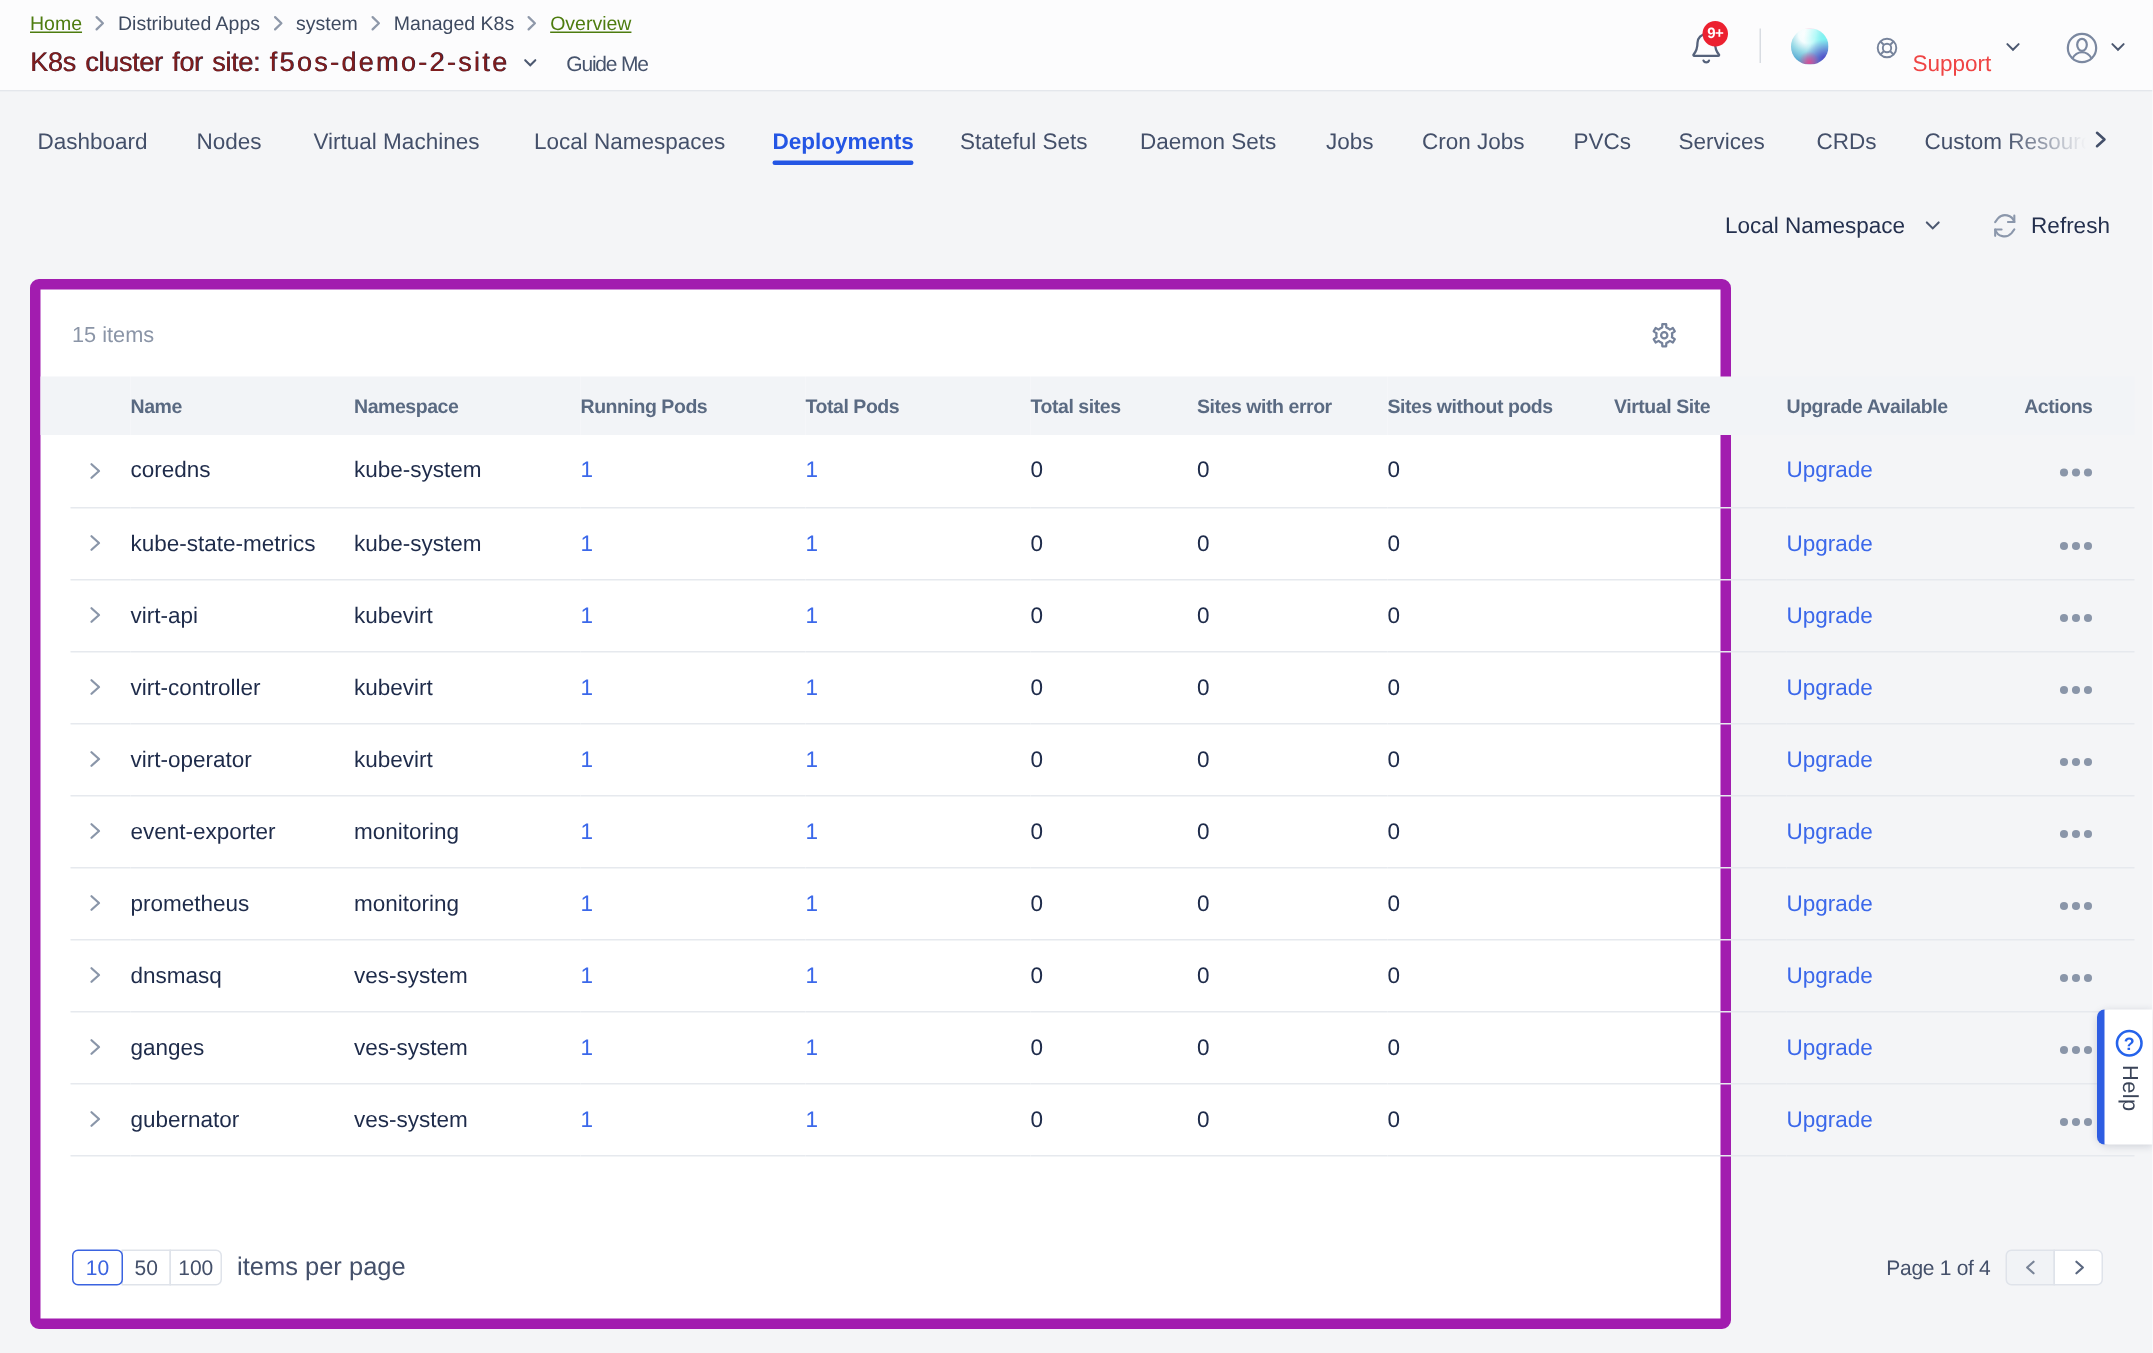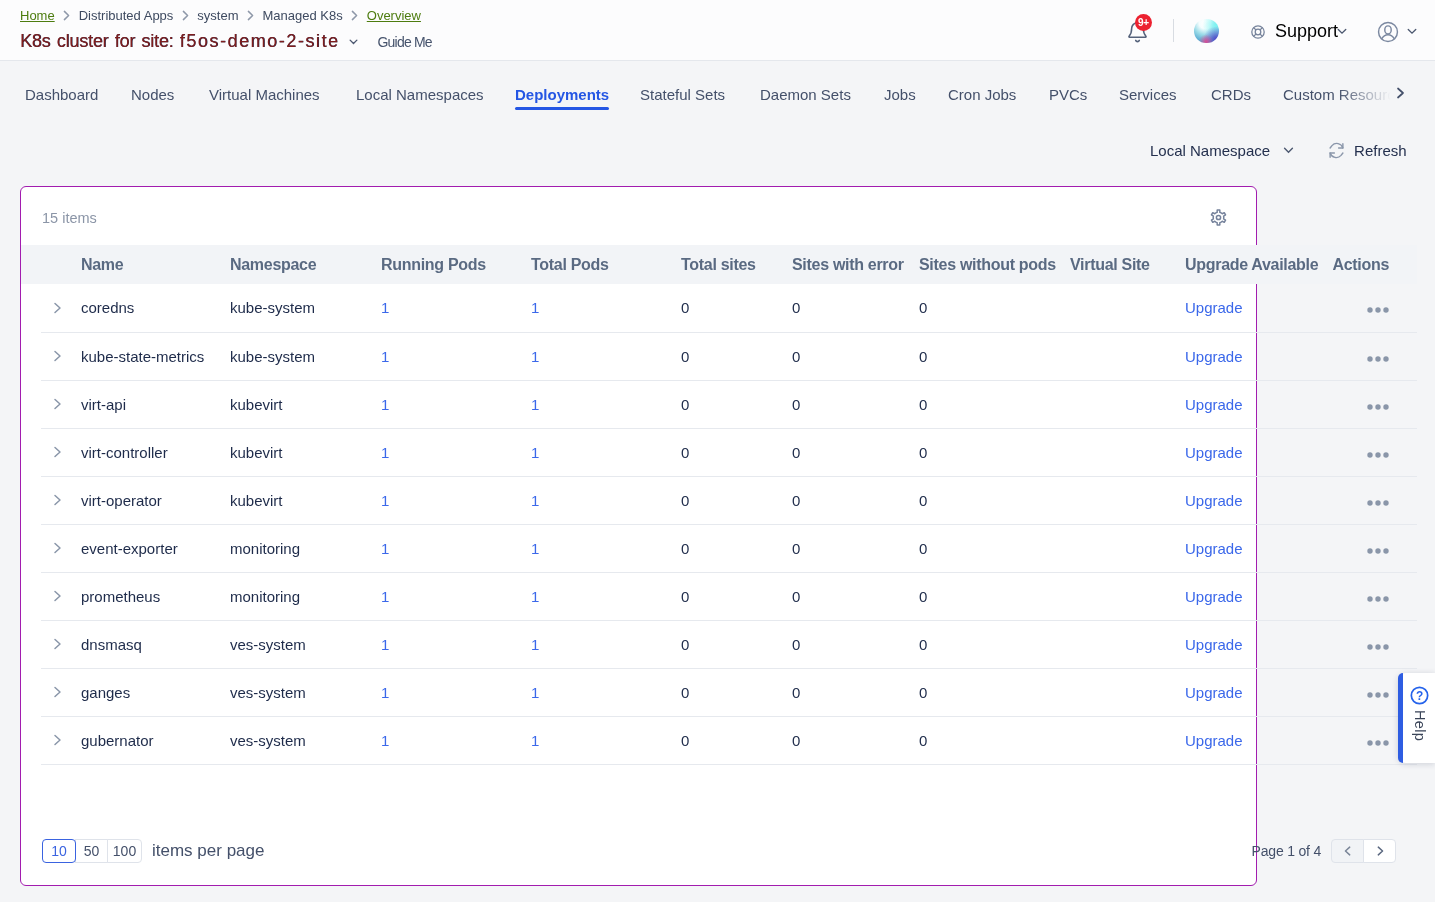--- a/index.html
+++ b/index.html
@@ -10,27 +10,27 @@
 .crumbs a { color:#4d7c0f; text-decoration:underline; }
 .titlerow { position:absolute; left:20px; top:31px; display:flex; align-items:center; }
 .title { font-size:18px; font-weight:400; color:#7f1d1d; letter-spacing:-0.2px; word-spacing:1.5px; text-shadow:0.4px 0 0 #1d2b4f; }
 .guide { font-size:14px; letter-spacing:-0.8px; color:#46536c; margin-left:20px; word-spacing:0; }
 .tab { position:absolute; top:86.5px; font-size:15px; line-height:15px; color:#44506a; white-space:nowrap; }
 .tab.active { color:#2456e4; font-weight:700; }
 .tab.active:after { content:""; position:absolute; left:0; right:0; top:20px; height:3px; background:#2456e4; border-radius:2px; }
 .tabfade { position:absolute; left:1337px; top:62px; width:98px; height:48px; background:linear-gradient(to right, rgba(244,245,247,0), #f4f5f7 55%); }
 .tabchev { position:absolute; left:1393px; top:86px; z-index:2; }
 .toolbar { position:absolute; left:1150px; top:135px; height:30px; display:flex; align-items:center; font-size:15px; color:#24304e; }
-.card { position:absolute; left:20px; top:186px; width:1237px; height:700px; background:#fff; border:1px solid #a21caf; border-radius:6px; }
+.card { position:absolute; left:20px; top:186px; width:1134px; height:700px; background:#fff; border:7px solid #a21caf; border-radius:6px; }
 .carditems { position:absolute; left:21px; top:23px; font-size:14.5px; color:#8b95a7; }
 .searchbox { position:absolute; right:74px; top:14px; width:178px; height:30px; border:1px solid #c9d0db; border-radius:6px; background:#fff; display:flex; align-items:center; padding-left:10px; }
 .searchbox span { color:#9aa5b7; font-size:14.5px; margin-left:7px; }
 .gear { position:absolute; right:29px; top:22px; }
 table.grid { position:absolute; left:0; top:58px; width:1396px; border-collapse:collapse; table-layout:fixed; }
-table.grid th { background:#f2f4f7; height:39px; font-size:16px; letter-spacing:-0.3px; font-weight:700; color:#5a6a82; text-align:left; padding:0; }
+table.grid th { background:#f2f4f7; height:39px; font-size:13px; letter-spacing:-0.3px; font-weight:700; color:#5a6a82; text-align:left; padding:0; }
 table.grid td { height:48px; font-size:15px; color:#1e2b4a; padding:0; border-bottom:1px solid #e6e9ee; }
 table.grid tr td:first-child { border-bottom:none; position:relative; }
 table.grid tr td:first-child:after { content:""; position:absolute; right:0; bottom:-1px; left:20px; height:1px; background:#e6e9ee; }
 .lnk { color:#3b68ea; }
 
 .pager { position:absolute; left:0; bottom:22px; width:1396px; height:24px; }
 .sizes { position:absolute; left:21px; top:0; display:flex; font-size:14px; }
 .sizes .b { height:24px; line-height:22px; text-align:center; border:1px solid #dfe3ea; background:#fff; color:#44506a; }
 .sizes .b1 { width:34px; border:1px solid #3a63e0; color:#3a63e0; border-radius:4px; position:relative; z-index:2; }
 .sizes .b2 { width:33px; margin-left:-1px; }
@@ -79,21 +79,21 @@
       <path d="M10.1 21.3 a2.05 2.05 0 0 0 3.8 0"></path>
     </svg>
   <div style="position:absolute;left:1135px;top:13.5px;width:17px;height:17px;background:#ec2130;border-radius:50%;color:#fff;font-size:10px;font-weight:700;text-align:center;line-height:17px;letter-spacing:-0.3px;">9+</div>
   <div style="position:absolute;left:1173px;top:19px;width:1px;height:23px;background:#d8dce2;"></div>
   <div style="position:absolute;left:1194px;top:18.5px;width:24.5px;height:24.5px;border-radius:50%;background:radial-gradient(circle at 48% 94%, rgba(240,62,138,0.85) 0%, rgba(240,62,138,0) 28%),radial-gradient(circle at 88% 82%, rgba(82,48,198,0.75) 0%, rgba(82,48,198,0) 42%),radial-gradient(circle at 88% 25%, rgba(120,245,242,0.9) 0%, rgba(120,245,242,0) 48%),radial-gradient(circle at 44% 16%, #ffffff 0%, #f4fdfe 24%, #9cdce8 48%, #55a8d1 76%, #4a7ec8 100%);"></div>
   <svg width="16" height="16" viewBox="0 0 24 24" fill="none" stroke="#76839b" stroke-width="1.9" style="position:absolute;left:1249.5px;top:24px;">
       <circle cx="12" cy="12" r="9.3"></circle>
       <circle cx="12" cy="12" r="4.2"></circle>
       <path d="M5.5 5.5l3.5 3.5M18.5 5.5l-3.5 3.5M5.5 18.5l3.5-3.5M18.5 18.5l-3.5-3.5"></path>
     </svg>
-  <span style="position:absolute;left:1275px;top:24px;font-size:18px;line-height:15px;color:#000000;">Support</span>
+  <span style="position:absolute;left:1275px;top:35px;font-size:15px;line-height:15px;color:#ef4444;">Support</span>
   <svg width="10" height="7" viewBox="0 0 12 8" style="position:absolute;left:1337px;top:28px;">
       <path d="M1.5 1.5 L6 6 L10.5 1.5" fill="none" stroke="#4c5870" stroke-width="1.6" stroke-linecap="round"></path>
     </svg>
   <svg width="22" height="22" viewBox="0 0 24 24" fill="none" stroke="#7b88a0" stroke-width="1.6" style="position:absolute;left:1377px;top:21px;">
       <circle cx="12" cy="12" r="10.3"></circle>
       <ellipse cx="12" cy="9.7" rx="3.5" ry="4.4"></ellipse>
       <path d="M4.9 19.8 c1.7-3.1 4.2-4.7 7.1-4.7 s5.4 1.6 7.1 4.7"></path>
     </svg>
   <svg width="10" height="7" viewBox="0 0 12 8" style="position:absolute;left:1407px;top:28px;">
       <path d="M1.5 1.5 L6 6 L10.5 1.5" fill="none" stroke="#4c5870" stroke-width="1.6" stroke-linecap="round"></path>

